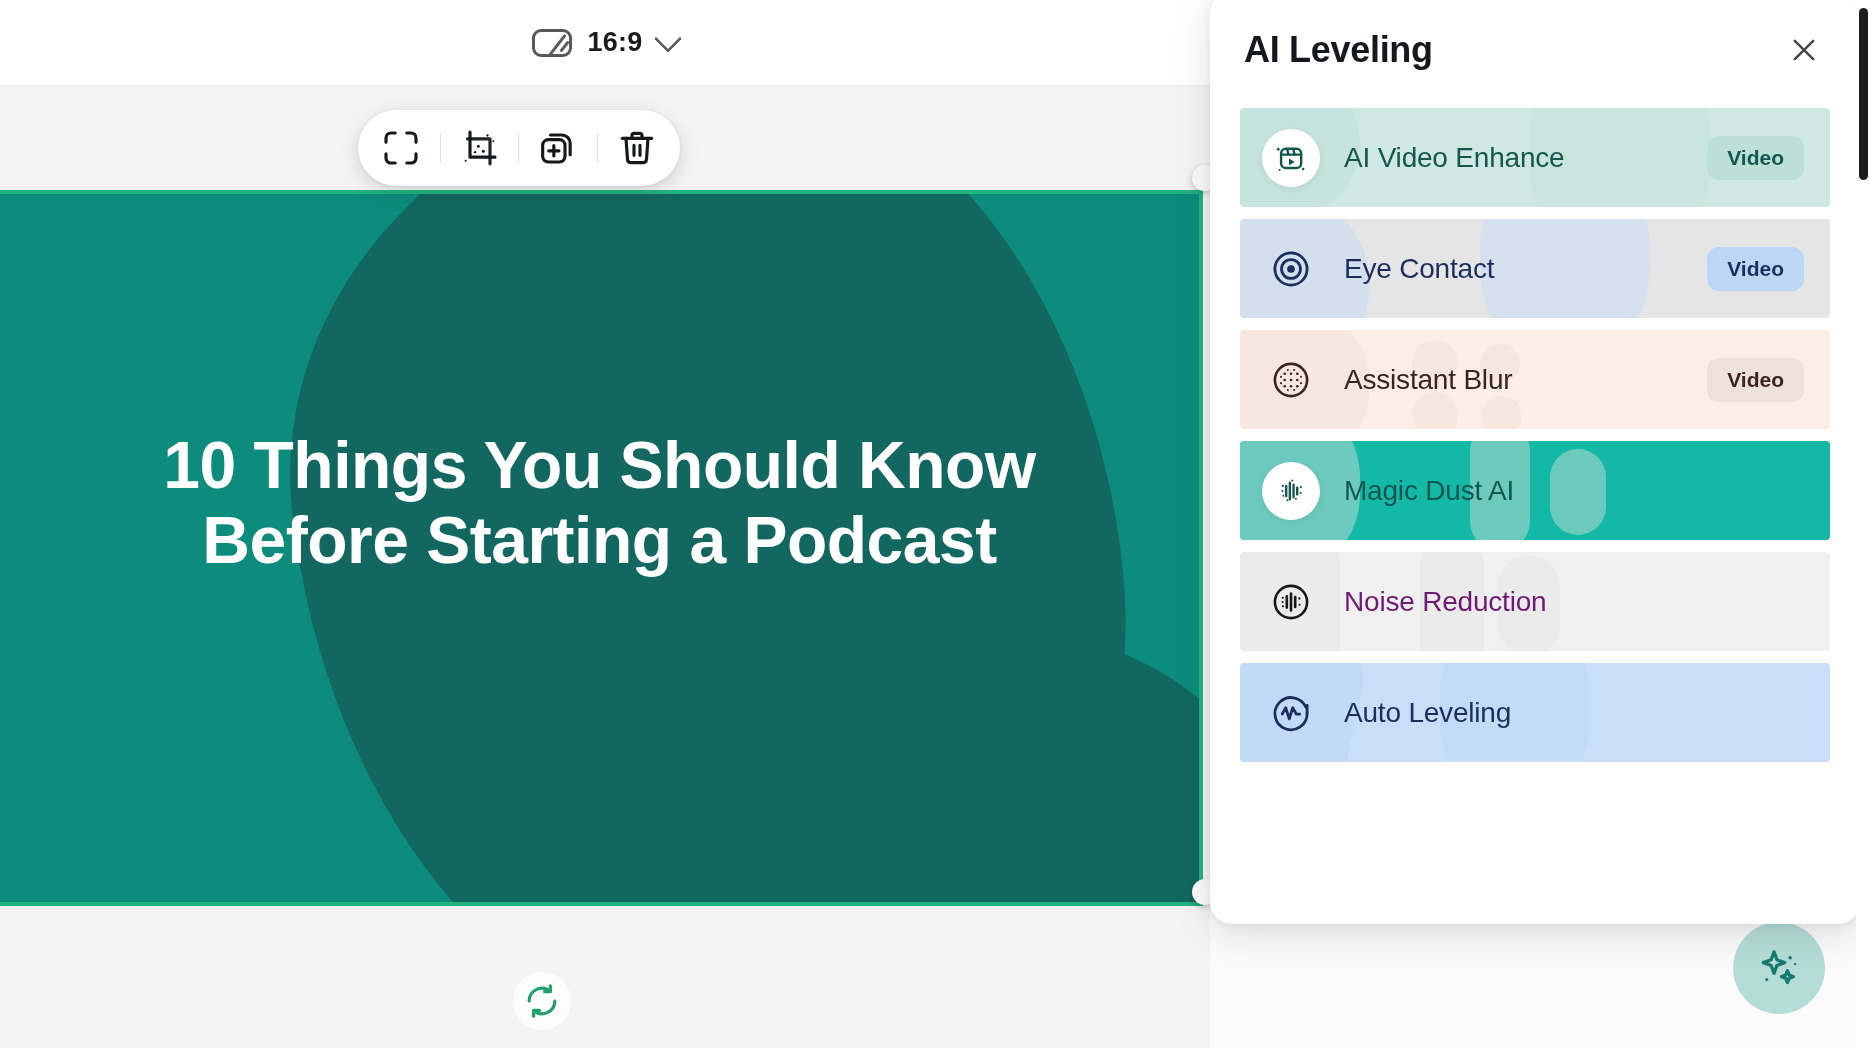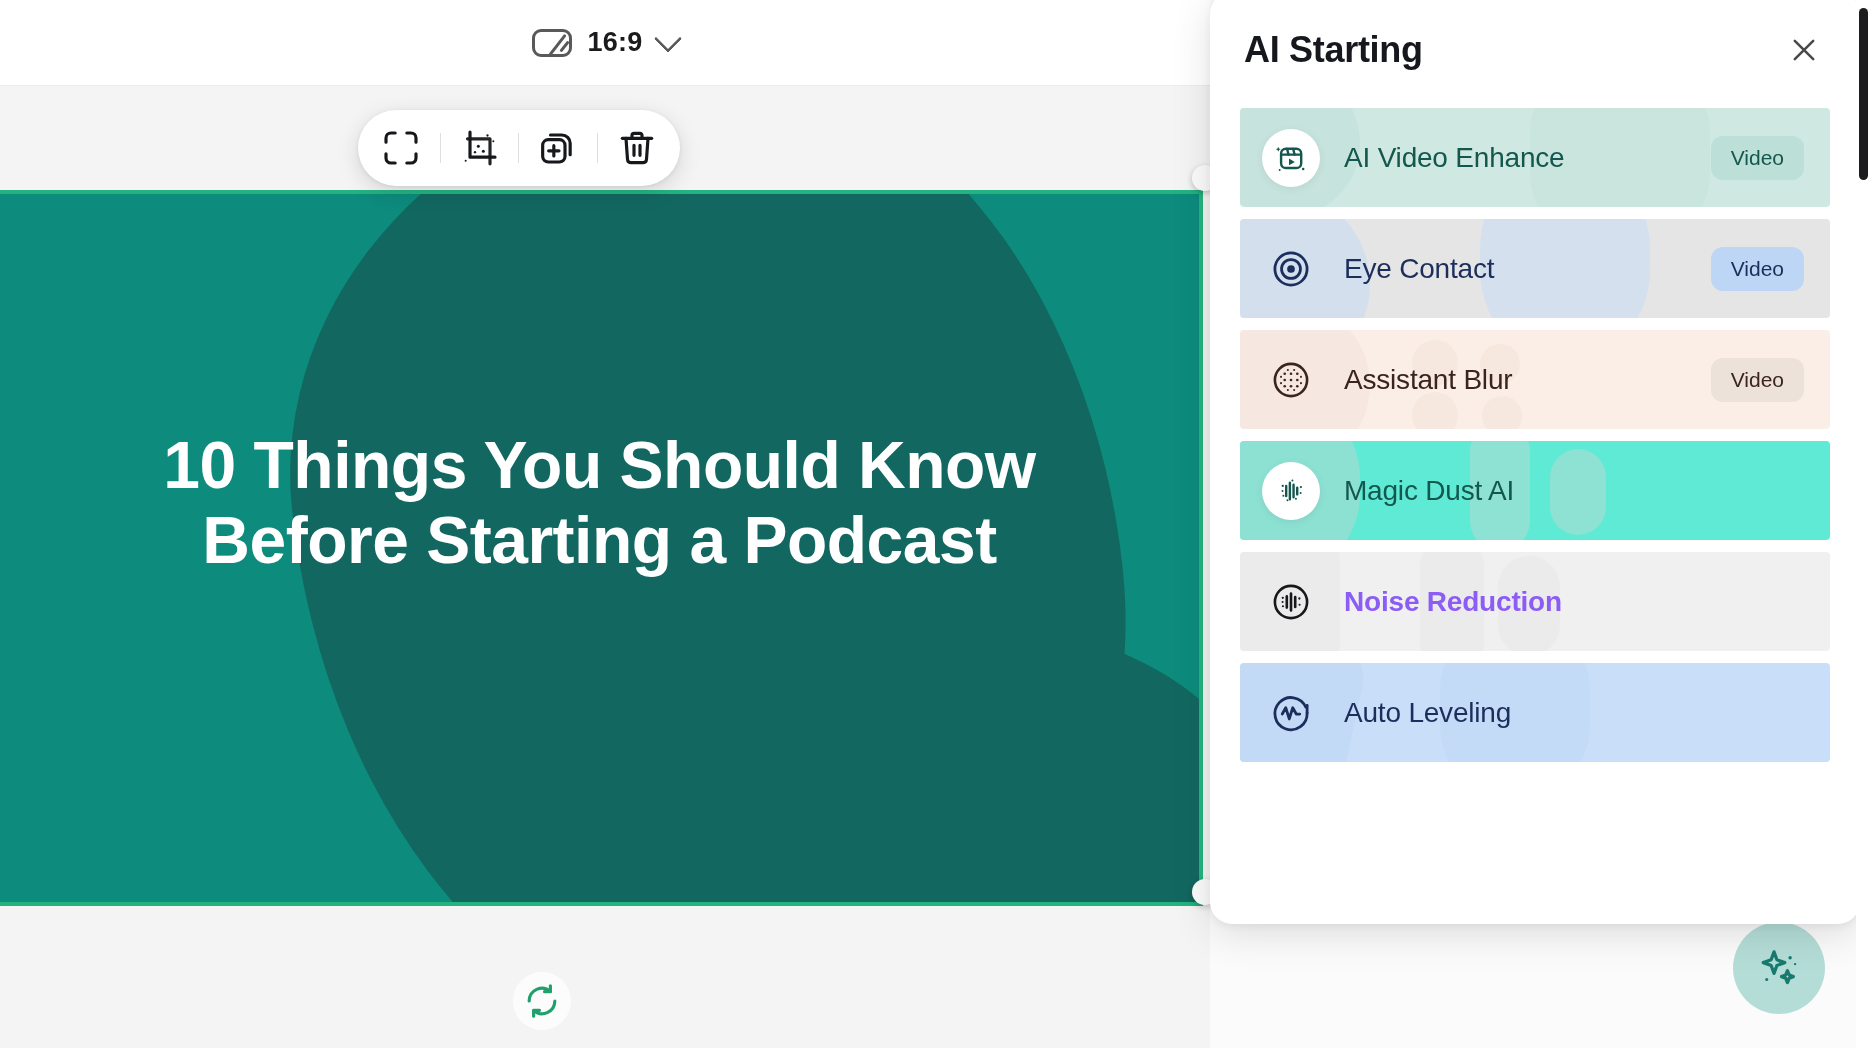--- a/index.html
+++ b/index.html
@@ -111,21 +111,21 @@
     position: absolute; border-radius: 50%; opacity: .55; pointer-events: none;
   }
   .ai-ico {
     width: 58px; height: 58px; border-radius: 50%;
     display:flex; align-items:center; justify-content:center; flex: 0 0 auto; z-index: 2;
   }
   .ai-ico.filled { background: #ffffff; box-shadow: 0 2px 8px rgba(0,0,0,.07); }
   .ai-label { margin-left: 24px; font-size: 28px; font-weight: 500; z-index:2; letter-spacing:-.2px; }
   .ai-badge {
     margin-left: auto; padding: 10px 20px; border-radius: 12px;
-    font-size: 21px; font-weight: 400; z-index:2;
+    font-size: 21px; font-weight: 700; z-index:2;
   }
 
   
   .fab {
     position: absolute; right: 45px; bottom: 34px; width: 92px; height: 92px;
     border-radius: 50%; background: #b5ddd8;
     display:flex; align-items:center; justify-content:center; cursor:pointer; z-index: 15;
   }
 
   
@@ -210,21 +210,21 @@
         <path d="M20.1 12a8.1 8.1 0 0 1-13.4 6.1"></path>
         <path d="M3.9 12A8.1 8.1 0 0 1 17.3 5.9"></path>
         <path d="M17.3 2.4v3.7h-3.7"></path>
         <path d="M6.7 21.6v-3.7h3.7"></path>
       </svg>
     </div>
   </div>
 
   <div class="ai-panel">
     <div class="ai-head">
-      <div class="ai-title">AI Starting</div>
+      <div class="ai-title">AI Leveling</div>
       <div class="ai-close">
         <svg width="34" height="34" viewBox="0 0 24 24" fill="none" stroke="#4a4a4d" stroke-width="1.8" stroke-linecap="round">
           <path d="M5.5 5.5l13 13M18.5 5.5l-13 13"></path>
         </svg>
       </div>
     </div>
 
     <div class="ai-list">
 
       <div class="ai-item" style="background:#cfe8e2">
@@ -286,21 +286,21 @@
                 <circle cx="6.3" cy="13.8" r=".6"></circle>
               <circle cx="17.7" cy="10.2" r=".6"></circle>
                 <circle cx="17.7" cy="13.8" r=".6"></circle>
             </g>
           </svg>
         </span>
         <span class="ai-label" style="color:#3b2420">Assistant Blur</span>
         <span class="ai-badge" style="background:#ece2da;color:#3b2420">Video</span>
       </div>
 
-      <div class="ai-item" style="background:#5eead4">
+      <div class="ai-item" style="background:#14b8a6">
         <span class="deco" style="left:-30px;top:-40px;width:150px;height:170px;border-radius:45%;background:#b5d9d1"></span>
         <span class="deco" style="left:230px;top:-20px;width:60px;height:130px;border-radius:30px;background:#b7dad2"></span>
         <span class="deco" style="left:310px;top:8px;width:56px;height:86px;border-radius:28px;background:#b7dad2"></span>
         <span class="ai-ico filled">
           <svg width="34" height="34" viewBox="0 0 24 24" fill="none" stroke="#14574e" stroke-width="1.7" stroke-linecap="round">
             <path d="M8.6 8.5v7M11.2 6.2v11.6M13.8 7.6v8.8M16.4 9.6v4.8"></path>
             <g fill="#14574e" stroke="none">
               <circle cx="6.2" cy="8.4" r=".8"></circle>
                 <circle cx="6" cy="12" r=".7"></circle>
                 <circle cx="6.6" cy="15.4" r=".7"></circle>
@@ -326,21 +326,21 @@
             <path d="M9.6 8.8v6.4M12 7.2v9.6M14.4 9.2v5.6"></path>
             <g fill="#17181b" stroke="none">
               <circle cx="7.3" cy="9.6" r=".65"></circle>
                 <circle cx="7.2" cy="12" r=".6"></circle>
                 <circle cx="7.4" cy="14.4" r=".6"></circle>
               <circle cx="16.8" cy="10" r=".65"></circle>
                 <circle cx="16.9" cy="13.6" r=".6"></circle>
             </g>
           </svg>
         </span>
-        <span class="ai-label" style="color:#8b5cf6;font-weight:700">Noise Reduction</span>
+        <span class="ai-label" style="color:#701a75;font-weight:400">Noise Reduction</span>
 
       </div>
 
       <div class="ai-item" style="background:#c9def8">
         <span class="deco" style="left:-36px;top:-30px;width:150px;height:170px;border-radius:36px;background:#bed7f5;transform:rotate(12deg)"></span>
         <span class="deco" style="left:200px;top:-40px;width:150px;height:170px;border-radius:40%;background:#bfd8f6"></span>
         <span class="ai-ico">
           <svg width="42" height="42" viewBox="0 0 24 24" fill="none" stroke="#1b2e5c" stroke-width="1.6" stroke-linecap="round" stroke-linejoin="round">
             <path d="M20.4 8.6A9.2 9.2 0 1 0 21.2 12"></path>
             <path d="M21.2 12V7.6"></path>

